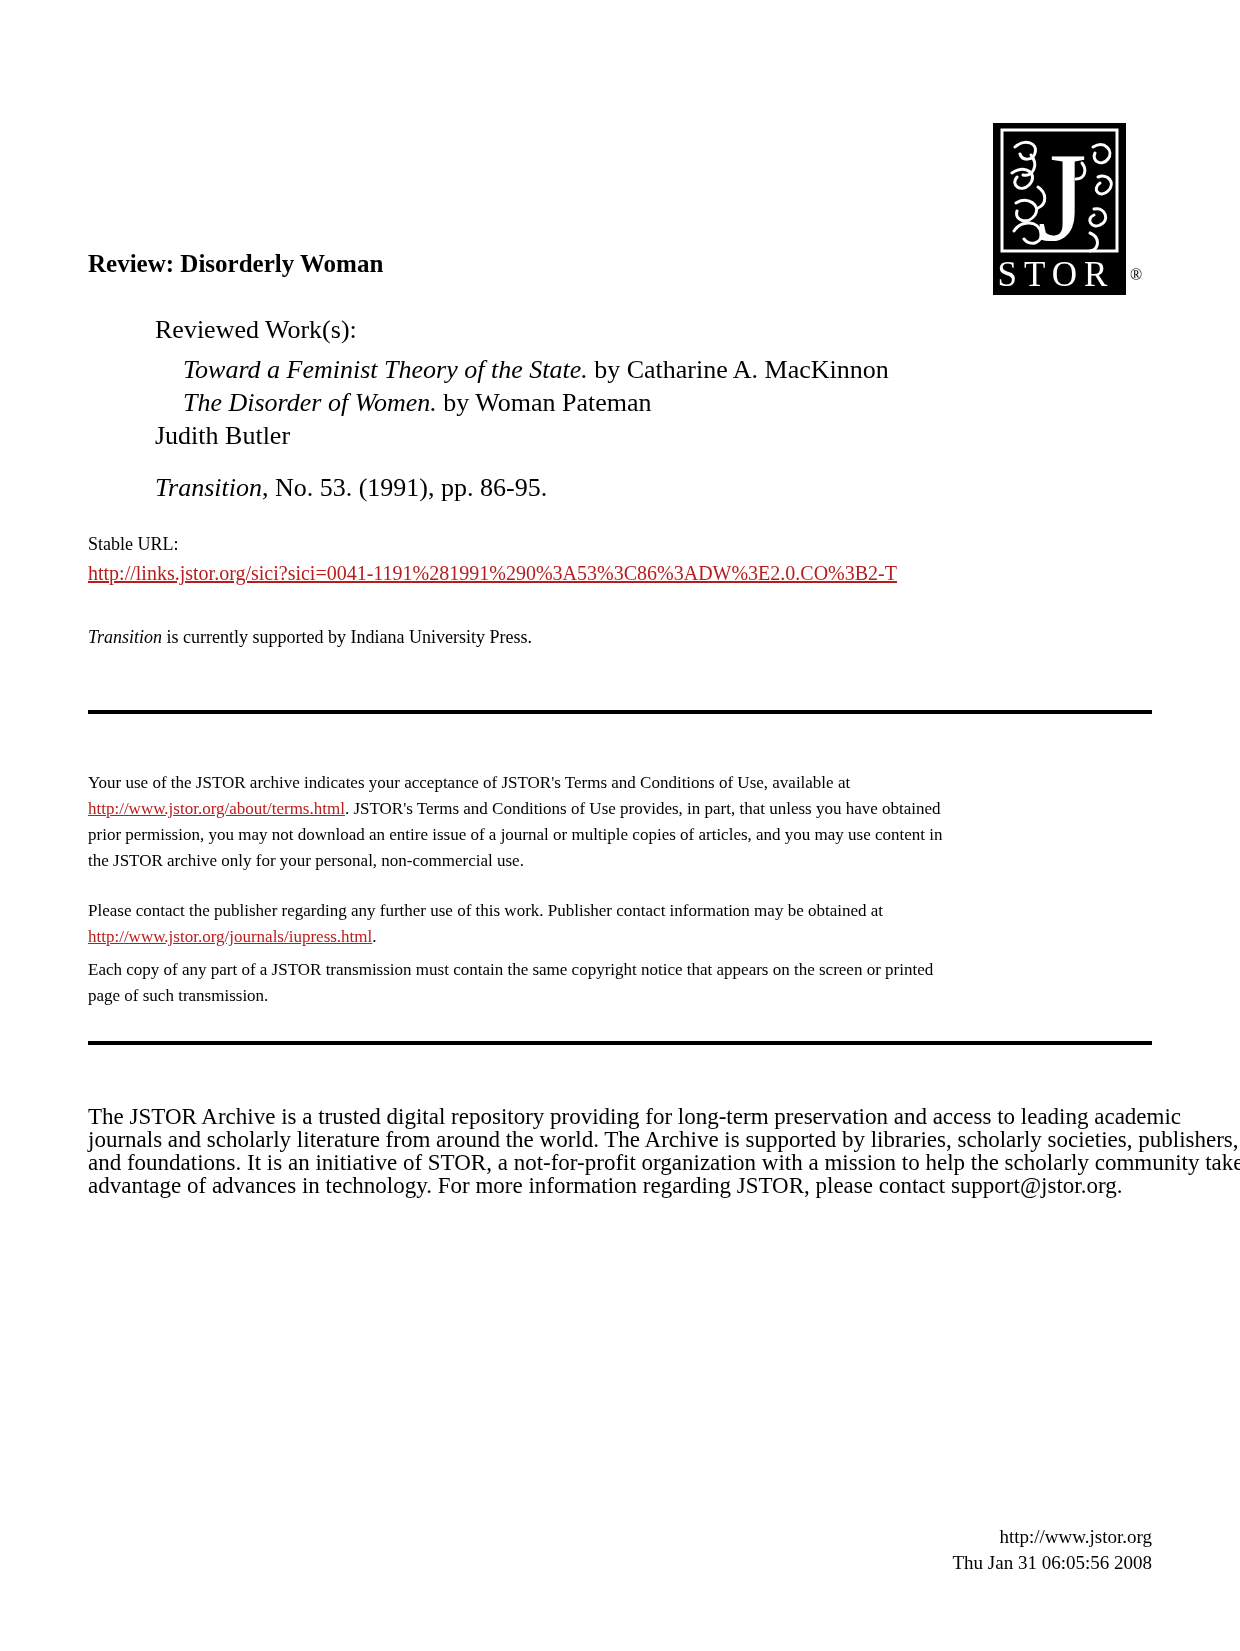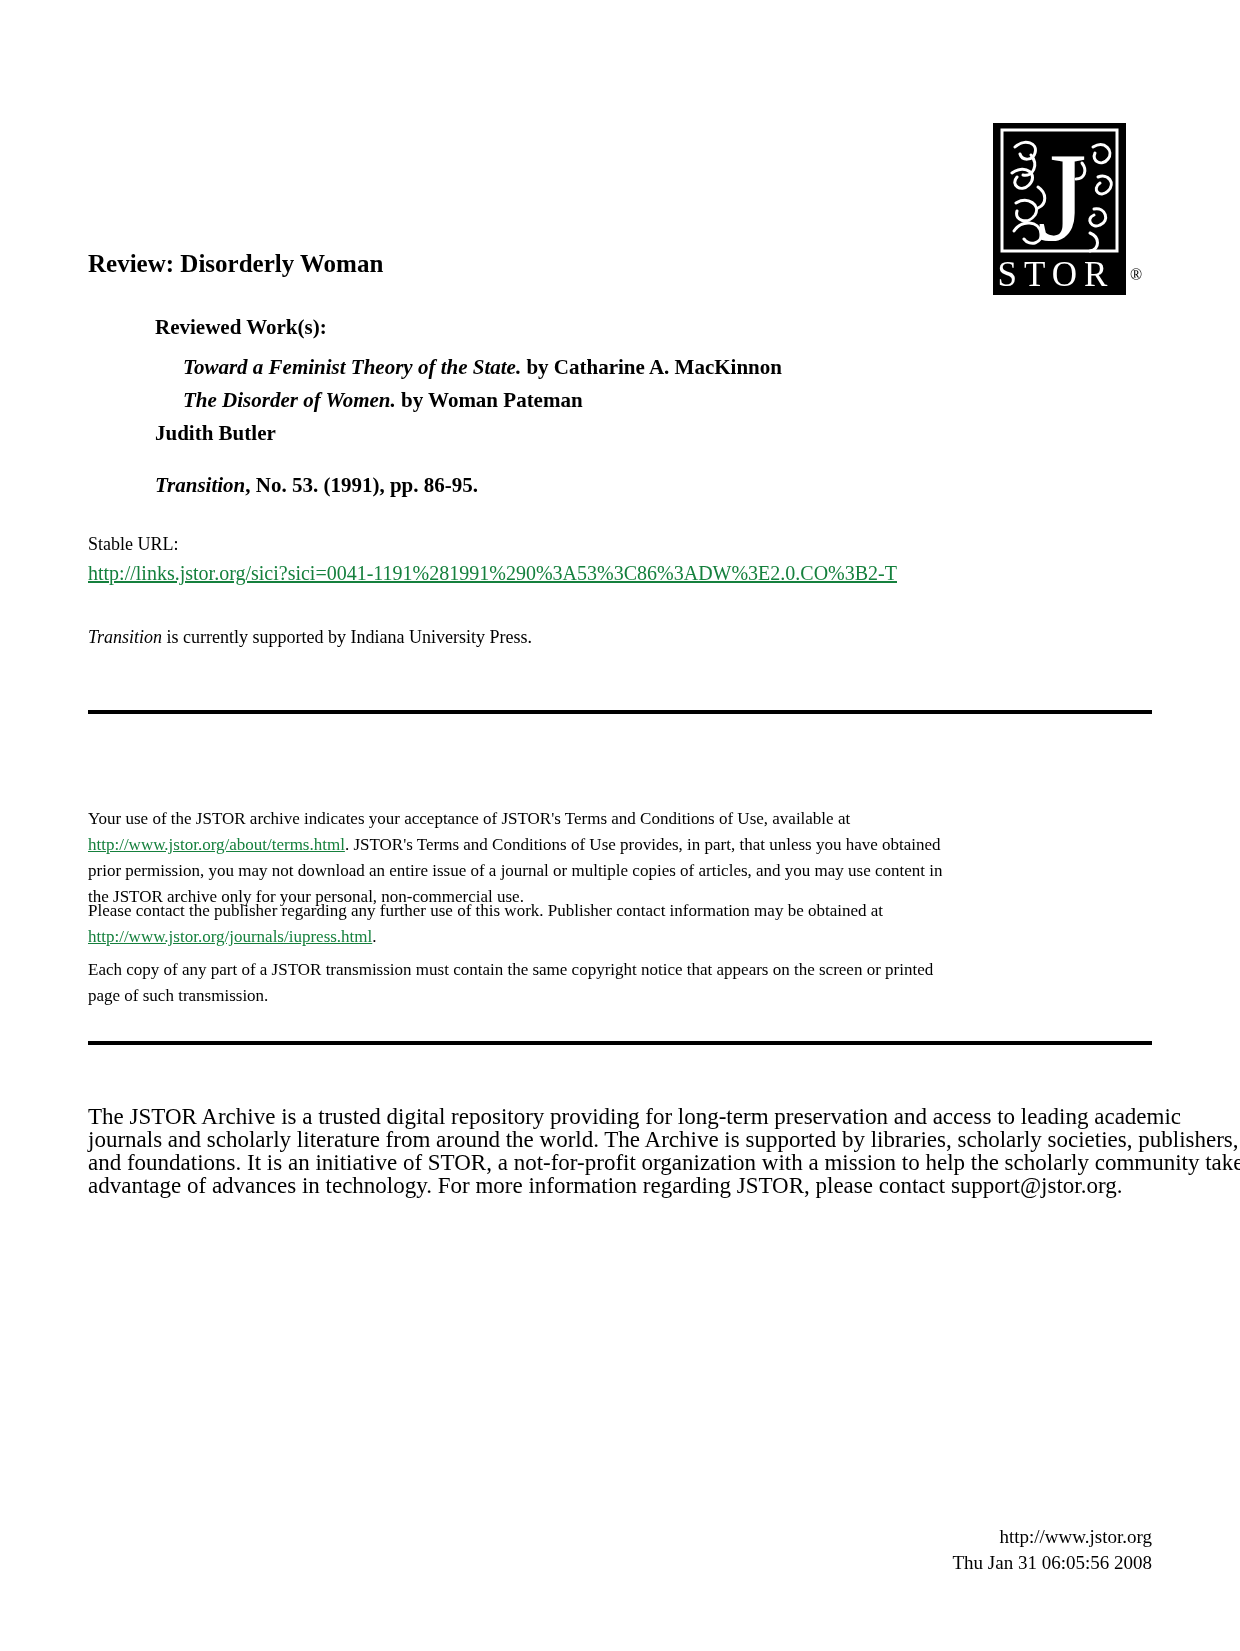--- a/index.html
+++ b/index.html
@@ -6,25 +6,25 @@
   #page{
     position:relative;
     width:1240px;height:1651px;
     background:#ffffff;
     font-family:"Liberation Serif", serif;
     color:#000000;
     overflow:hidden;
   }
   .abs{position:absolute;}
   .title{font-size:25px;font-weight:bold;white-space:nowrap;}
-  .ref{font-size:21px;white-space:nowrap;font-weight:bold;}
+  .ref{font-size:26px;white-space:nowrap;}
   .body-line{font-size:17px;white-space:nowrap;height:26px;line-height:26px;}
   .body-line-sm{font-size:23px;white-space:nowrap;height:23px;line-height:23px;}
   .label{font-size:18px;white-space:nowrap;}
-  .link{color:#15803d;text-decoration:underline;cursor:pointer;}
+  .link{color:#b91c1c;text-decoration:underline;cursor:pointer;}
   .stable-link{font-size:20px;white-space:nowrap;}
   .rule{background:#000000;height:4px;width:1064px;left:88px;}
   .italic{font-style:italic;}
   .footer{
     right:88px;top:1524px;
     font-size:19px;line-height:26px;
     text-align:right;white-space:nowrap;
   }
   .regmark{font-size:16px;}
   svg text{font-family:"Liberation Serif", serif;}
@@ -78,21 +78,21 @@
   <div class="abs label" style="left:88px;top:534px;">Stable URL:</div>
 
   <a class="abs link stable-link" style="left:88px;top:562px;">http://links.jstor.org/sici?sici=0041-1191%281991%290%3A53%3C86%3ADW%3E2.0.CO%3B2-T</a>
 
   <div class="abs label" style="left:88px;top:627px;">
     <span class="italic">Transition</span><span> is currently supported by Indiana University Press.</span>
   </div>
 
   <div class="abs rule" style="top:710px;"></div>
 
-  <div class="abs" style="left:88px;top:770px;margin-top:36px;">
+  <div class="abs" style="left:88px;top:770px;">
     <div class="body-line">Your use of the JSTOR archive indicates your acceptance of JSTOR's Terms and Conditions of Use, available at</div>
     <div class="body-line"><a class="link">http://www.jstor.org/about/terms.html</a><span>. JSTOR's Terms and Conditions of Use provides, in part, that unless you have obtained</span></div>
     <div class="body-line">prior permission, you may not download an entire issue of a journal or multiple copies of articles, and you may use content in</div>
     <div class="body-line">the JSTOR archive only for your personal, non-commercial use.</div>
   </div>
 
   <div class="abs" style="left:88px;top:898px;">
     <div class="body-line">Please contact the publisher regarding any further use of this work. Publisher contact information may be obtained at</div>
     <div class="body-line"><a class="link">http://www.jstor.org/journals/iupress.html</a><span>.</span></div>
   </div>

